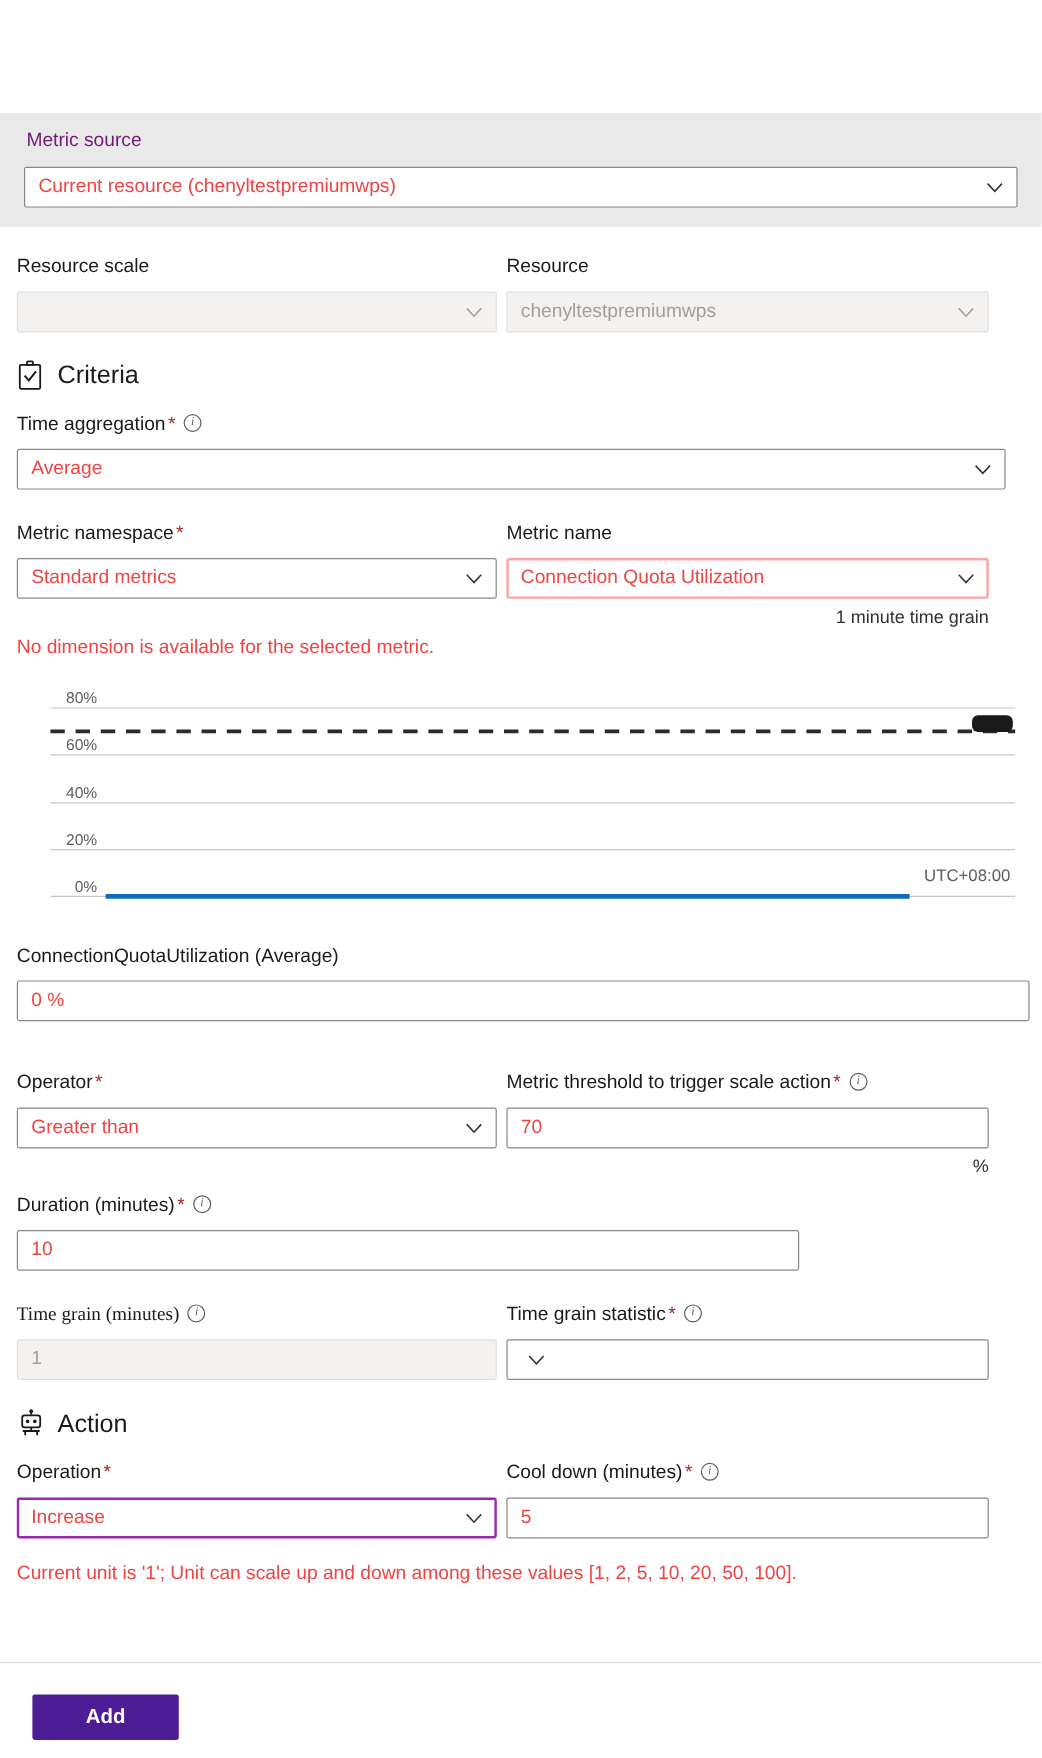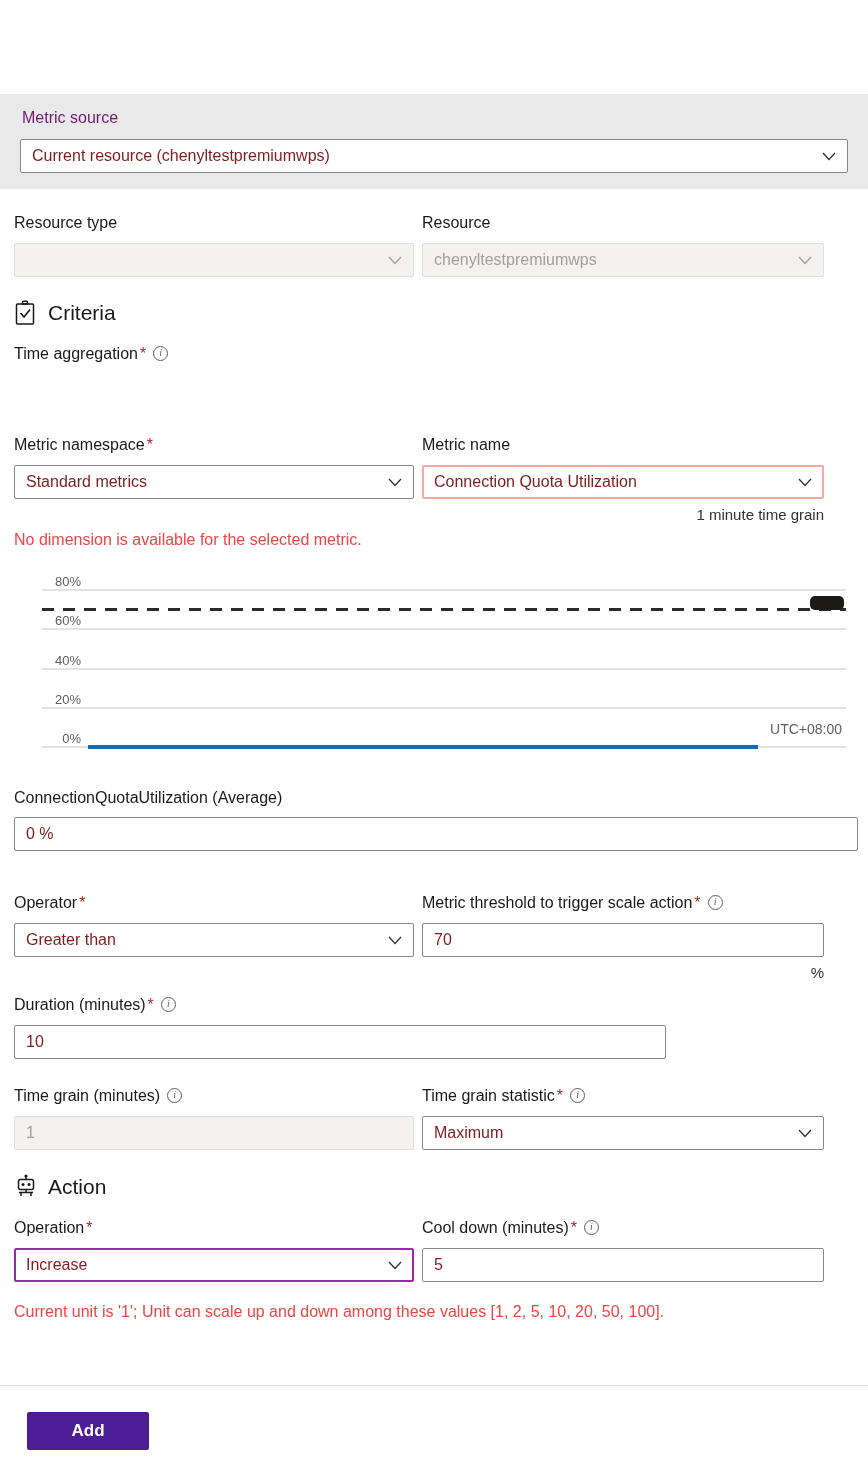--- a/index.html
+++ b/index.html
@@ -55,21 +55,21 @@
   .info-i::after {
     content: "i"; position: absolute; left: 0; right:0; top: -2px;
     text-align: center; font-size: 10px; font-style: italic;
     font-family: "Liberation Serif", serif; color: #605e5c; line-height: 15px;
   }
 
   .ctrl {
     position: absolute; height: 34px; background: #fff;
     border: 1px solid #8a8886; border-radius: 2px;
     display: flex; align-items: center; padding: 0 11px;
-    font-size: 16px; color: #7f1d1d; cursor: pointer;
+    font-size: 16px; color: #ef4444; cursor: pointer;
   }
   .ctrl.input { cursor: text; }
   .ctrl.focused { border: 2px solid #fca5a5; padding: 0 10px; }
   .ctrl.purple { border: 2px solid #8a2be2; border-color:#9c27b0; padding: 0 10px; }
   .ctrl.disabled {
     background: #f3f2f1; border-color: #e1dfdd; color: #a19f9d; cursor: default;
   }
   .ctrl .val { flex: 1; overflow: hidden; white-space: nowrap; }
   .ctrl .val.placeholder { color: #a19f9d; }
   .chev { width: 14px; height: 9px; flex: 0 0 auto; margin-left: 6px; }
@@ -119,21 +119,21 @@
   <div class="metric-source-band">
     <div class="ms-label">Metric source</div>
     <div class="ctrl ms-select">
       <span class="val">Current resource (chenyltestpremiumwps)</span>
       <svg class="chev" viewBox="0 0 14 9">
         <path d="M1 1 L7 7.5 L13 1" stroke="#323130" stroke-width="1.3" fill="none"></path>
       </svg>
     </div>
   </div>
 
-  <div class="fld-label" style="left:14px; top:214px;">Resource type</div>
+  <div class="fld-label" style="left:14px; top:214px;">Resource scale</div>
   <div class="ctrl disabled" style="left:14px; top:243px; width:400px;">
     <span class="val"></span>
     <svg class="chev dim" viewBox="0 0 14 9">
       <path d="M1 1 L7 7.5 L13 1" stroke="#a19f9d" stroke-width="1.3" fill="none"></path>
     </svg>
   </div>
 
   <div class="fld-label" style="left:422px; top:214px;">Resource</div>
   <div class="ctrl disabled" style="left:422px; top:243px; width:402px;">
     <span class="val">chenyltestpremiumwps</span>
@@ -146,20 +146,26 @@
     <svg class="sec-icon" viewBox="0 0 24 26">
       <rect x="2.5" y="4" width="17" height="20" rx="1" fill="none" stroke="#1b1a19" stroke-width="1.5"></rect>
       <path d="M8.5 4 V2.2 a1 1 0 0 1 1-1 h3 a1 1 0 0 1 1 1 V4 Z" fill="none" stroke="#1b1a19" stroke-width="1.5"></path>
       <path d="M6.5 13 L10 17 L16 9.5" fill="none" stroke="#1b1a19" stroke-width="1.6"></path>
     </svg>
     <span>Criteria</span>
   </div>
 
   <div class="fld-label" style="left:14px; top:345px;">
     <span>Time aggregation</span><span class="req">*</span><span class="info-i"></span>
+  </div>
+  <div class="ctrl" style="left:14px; top:374px; width:824px;">
+    <span class="val">Average</span>
+    <svg class="chev" viewBox="0 0 14 9">
+      <path d="M1 1 L7 7.5 L13 1" stroke="#323130" stroke-width="1.3" fill="none"></path>
+    </svg>
   </div>
 
   <div class="fld-label" style="left:14px; top:436px;">
     <span>Metric namespace</span><span class="req">*</span>
   </div>
   <div class="ctrl" style="left:14px; top:465px; width:400px;">
     <span class="val">Standard metrics</span>
     <svg class="chev" viewBox="0 0 14 9">
       <path d="M1 1 L7 7.5 L13 1" stroke="#323130" stroke-width="1.3" fill="none"></path>
     </svg>
@@ -227,32 +233,31 @@
   </div>
   <div class="hint right" style="left:600px; top:964px; width:224px;">%</div>
 
   <div class="fld-label" style="left:14px; top:996px;">
     <span>Duration (minutes)</span><span class="req">*</span><span class="info-i"></span>
   </div>
   <div class="ctrl input" style="left:14px; top:1025px; width:652px;">
     <span class="val">10</span>
   </div>
 
-  <div class="fld-label" style="left:14px; top:1087px;">
+  <div class="fld-label" style="left:14px; top:1087px;font-family:Liberation Serif, serif;">
     <span>Time grain (minutes)</span><span class="info-i"></span>
   </div>
   <div class="ctrl disabled" style="left:14px; top:1116px; width:400px;">
     <span class="val placeholder">1</span>
   </div>
 
   <div class="fld-label" style="left:422px; top:1087px;">
     <span>Time grain statistic</span><span class="req">*</span><span class="info-i"></span>
   </div>
   <div class="ctrl" style="left:422px; top:1116px; width:402px;">
-    <span class="val">Maximum</span>
     <svg class="chev" viewBox="0 0 14 9">
       <path d="M1 1 L7 7.5 L13 1" stroke="#323130" stroke-width="1.3" fill="none"></path>
     </svg>
   </div>
 
   <div class="section-head" style="left:14px; top:1174px;">
     <svg class="sec-icon" viewBox="0 0 24 26">
       <line x1="12" y1="2" x2="12" y2="5" stroke="#1b1a19" stroke-width="1.5"></line>
       <circle cx="12" cy="2" r="1.6" fill="#1b1a19"></circle>
       <rect x="4.5" y="5.5" width="15" height="10" rx="2" fill="none" stroke="#1b1a19" stroke-width="1.5"></rect>

